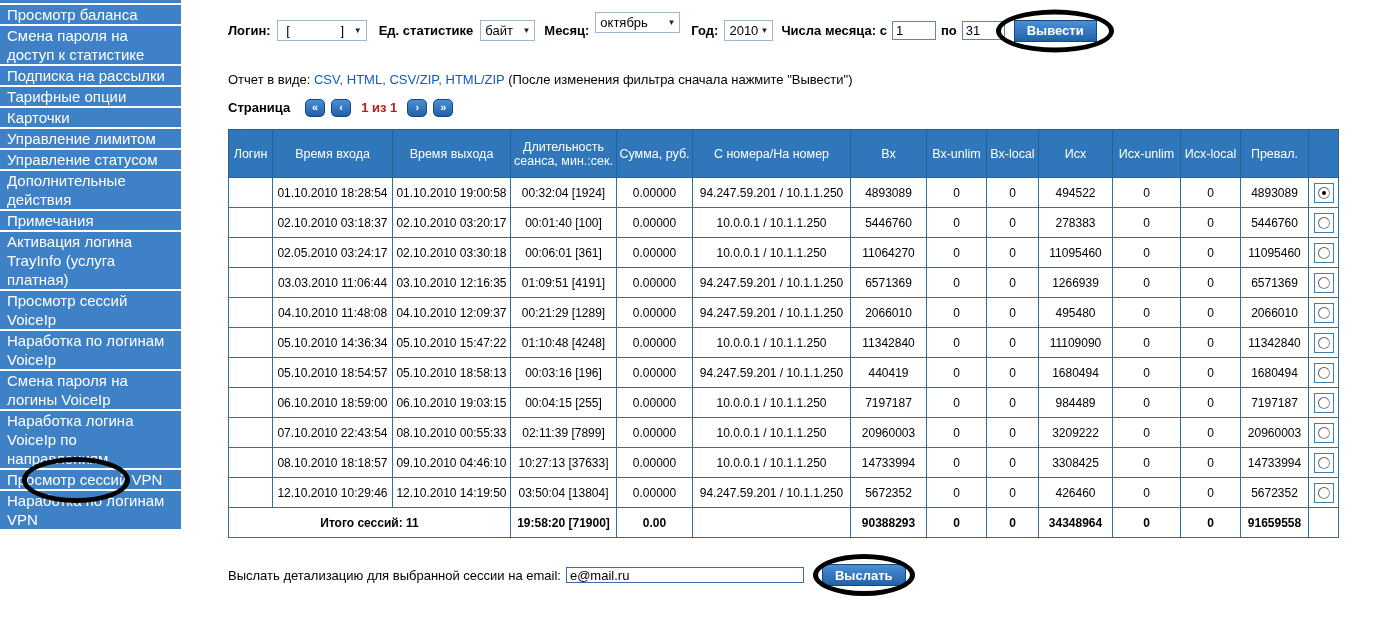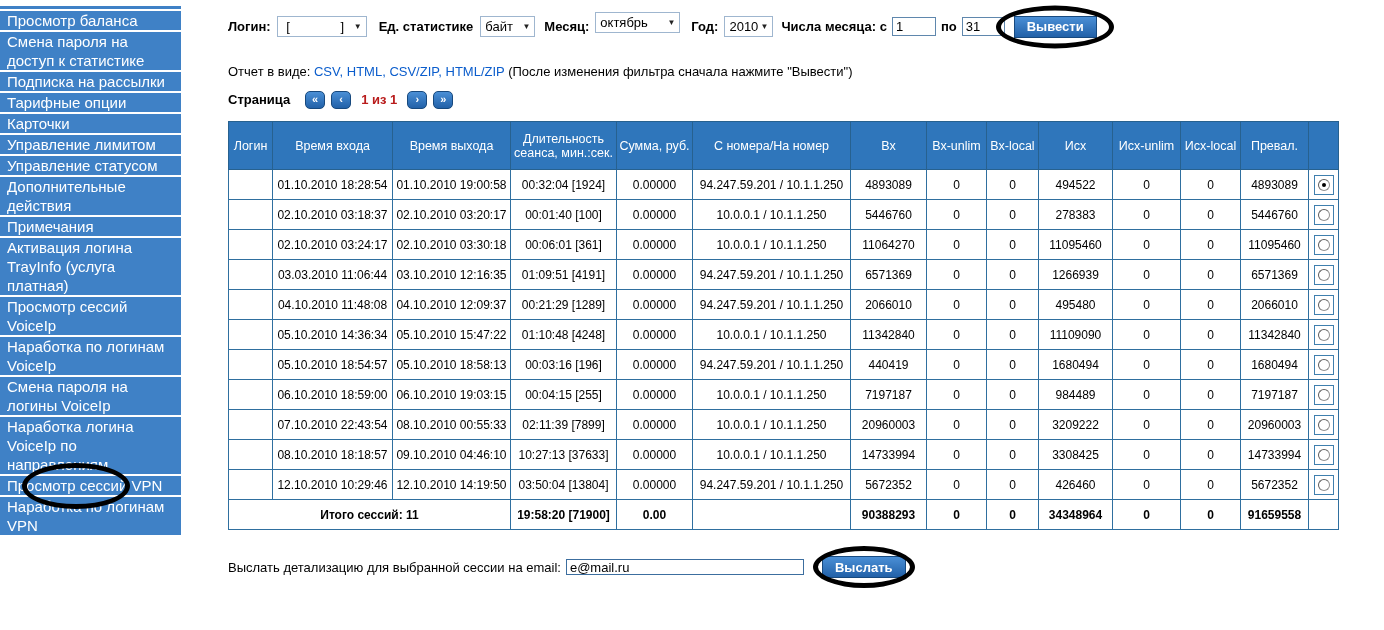--- a/index.html
+++ b/index.html
@@ -1,36 +1,36 @@
 <!DOCTYPE html>
 <html><head>
 <meta charset="utf-8">
 <style>
   * { margin:0; padding:0; box-sizing:border-box; }
   body { font-family:"Liberation Sans", sans-serif; background:#fff; }
   .page { position:relative; width:1384px; height:630px; background:#fff; overflow:hidden; }
 
   
-  .sidebar { position:absolute; left:0; top:6px; width:181px; height:570px; overflow:hidden; }
+  .sidebar { position:absolute; left:0; top:0; width:181px; height:570px; overflow:hidden; }
   .side-sliver { height:3px; background:#3f81c6; margin-bottom:2px; }
   .side-item { background:#3f81c6; color:#fff; font-size:15px; line-height:19px;
                padding:0 4px 0 7px; margin-bottom:2px; white-space:pre-line; position:relative; cursor:pointer; }
 
   
   .content { position:absolute; left:228px; top:0; width:1150px; }
 
   .filter-row { display:flex; align-items:center; margin-top:12px; font-size:13px; white-space:nowrap; }
   .flabel { font-weight:bold; color:#000; }
   .fselect { border:1px solid #9fb6cf; background:#fff; height:21px; position:relative;
              padding:0 17px 0 4px; font-size:13px; display:inline-flex; align-items:center; white-space:pre; }
   .fselect .arr { position:absolute; right:4px; top:50%; transform:translateY(-50%);
                   font-size:8px; color:#222; line-height:1; }
   .fsel-login { width:90px; justify-content:center; margin:0 12px 0 6px; }
   .fsel-unit  { width:55px; margin:0 9px 0 7px; }
-  .fsel-month { width:85px; margin:0 11px 8px 6px; }
+  .fsel-month { width:85px; margin:0 11px 16px 6px; }
   .fsel-year  { width:49px; margin:0 8px 0 6px; }
   .finput { border:1px solid #5f87ad; height:19px; font-size:13px; padding:0 3px;
             font-family:inherit; }
   .fin-from { width:44px; margin:0 5px; }
   .fin-to   { width:43px; margin:0 9px 0 5px; }
 
   .btn { background:linear-gradient(#4a8fd6,#2261a8); border:1px solid #17497e; border-radius:0;
          color:#fff; font-size:13px; height:22px; padding:0 12px; font-family:inherit; cursor:pointer;font-weight:bold; }
 
   .report-row { margin-top:23px; font-size:13px; color:#000; }
@@ -232,21 +232,21 @@
             <td>278383</td>
             <td>0</td>
             <td>0</td>
             <td>5446760</td>
             <td><span class="radio-box">
                 <span class="radio"></span>
               </span></td>
           </tr>
           <tr>
             <td></td>
-            <td>02.10.2010 03:24:17</td>
+            <td>02.05.2010 03:24:17</td>
             <td>02.10.2010 03:30:18</td>
             <td>00:06:01 [361]</td>
             <td>0.00000</td>
             <td>10.0.0.1 / 10.1.1.250</td>
             <td>11064270</td>
             <td>0</td>
             <td>0</td>
             <td>11095460</td>
             <td>0</td>
             <td>0</td>

